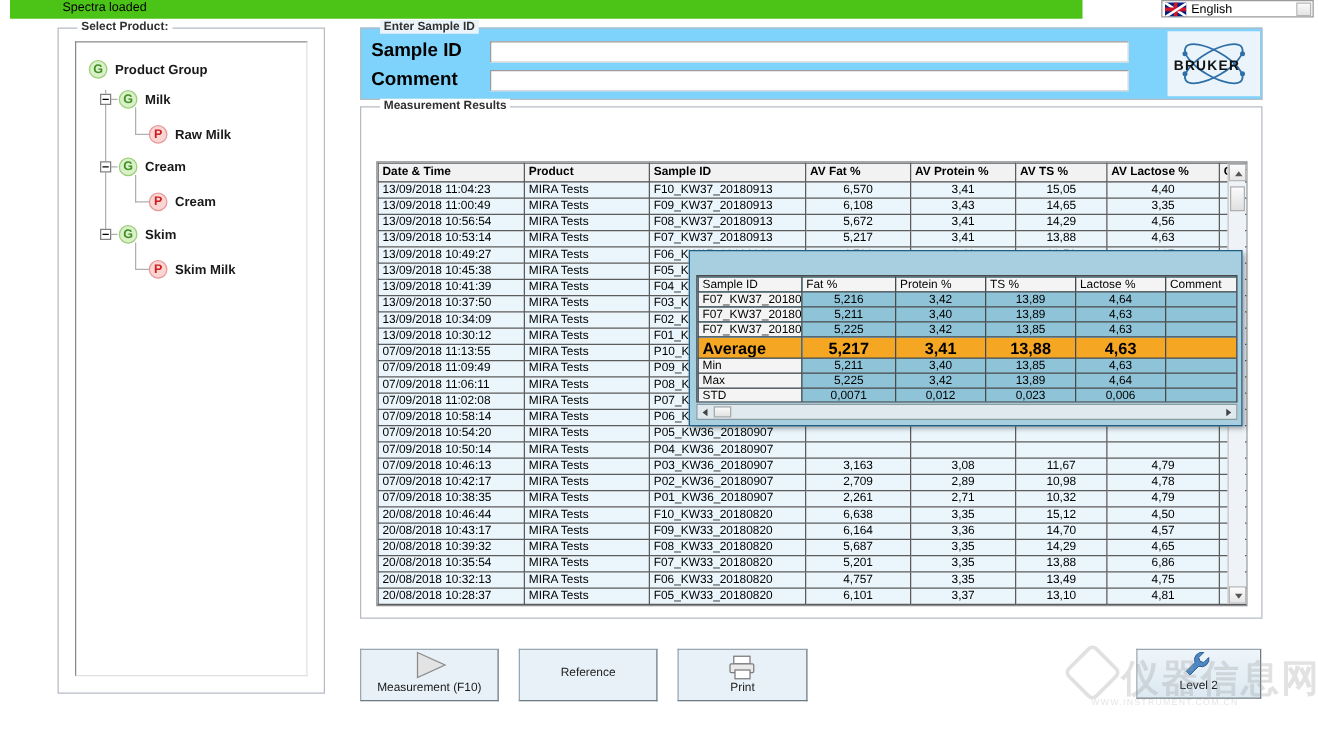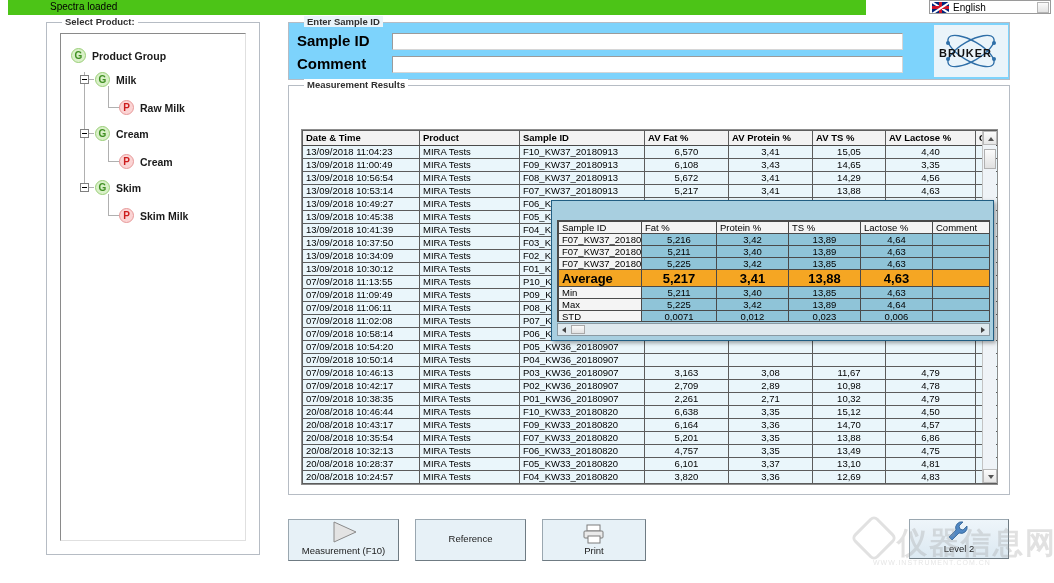--- a/index.html
+++ b/index.html
@@ -566,20 +566,30 @@
             <td>20/08/2018 10:43:17</td>
             <td>MIRA Tests</td>
             <td>F09_KW33_20180820</td>
             <td class="num">6,164</td>
             <td class="num">3,36</td>
             <td class="num">14,70</td>
             <td class="num">4,57</td>
             <td></td>
           </tr>
           <tr>
+            <td>20/08/2018 10:39:32</td>
+            <td>MIRA Tests</td>
+            <td>F08_KW33_20180820</td>
+            <td class="num">5,687</td>
+            <td class="num">3,35</td>
+            <td class="num">14,29</td>
+            <td class="num">4,65</td>
+            <td></td>
+          </tr>
+          <tr>
             <td>20/08/2018 10:35:54</td>
             <td>MIRA Tests</td>
             <td>F07_KW33_20180820</td>
             <td class="num">5,201</td>
             <td class="num">3,35</td>
             <td class="num">13,88</td>
             <td class="num">6,86</td>
             <td></td>
           </tr>
           <tr>

